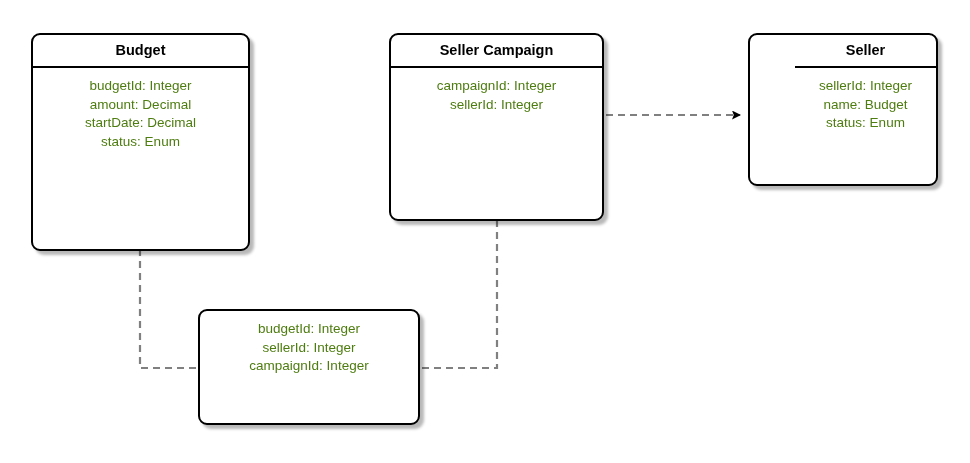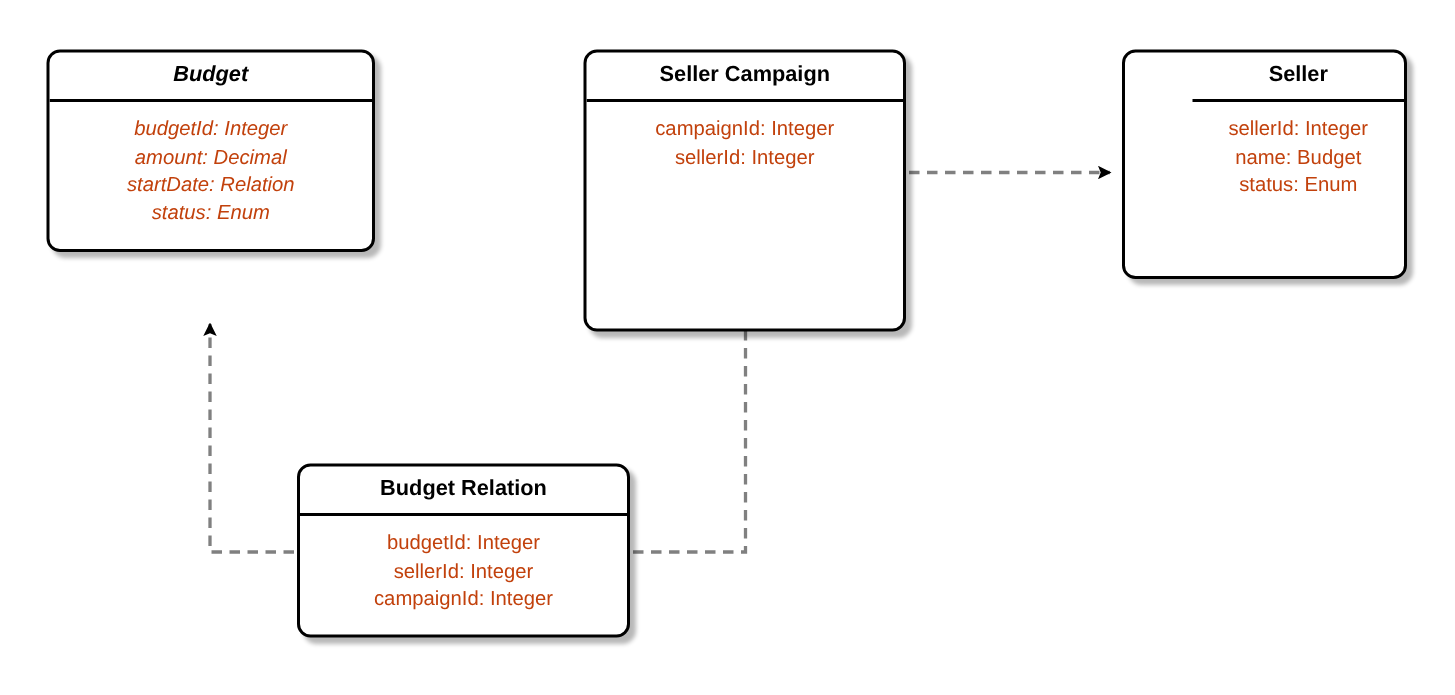--- a/index.html
+++ b/index.html
@@ -46,21 +46,21 @@
     border-bottom: 2px solid #000000;
     white-space: nowrap;
   }
   .entity-body {
     padding-top: 9px;
     text-align: center;
   }
   .attr {
     font-size: 13.5px;
     line-height: 18.5px;
-    color: #c2410c;
+    color: #4d7c0f;
     white-space: nowrap;
   }
 </style>
 </head>
 <body>
 
 <div id="canvas">
 
   <svg class="edges" viewBox="0 0 970 463" xmlns="http://www.w3.org/2000/svg">
     <defs>
@@ -69,26 +69,26 @@
       </marker>
     </defs>
 
     <path d="M 606 115 L 740 115" fill="none" stroke="#808080" stroke-width="2.2" stroke-dasharray="7 5" marker-end="url(#arrowhead)"></path>
 
     <path d="M 196 368 L 140 368 L 140 216" fill="none" stroke="#808080" stroke-width="2.2" stroke-dasharray="7 5" marker-end="url(#arrowhead)"></path>
 
     <path d="M 422 368 L 497 368 L 497 194" fill="none" stroke="#808080" stroke-width="2.2" stroke-dasharray="7 5" marker-end="url(#arrowhead)"></path>
   </svg>
 
-  <div class="entity" style="left:31px; top:33px; width:219px; height:135px;font-style:italic;">
+  <div class="entity" style="left:31px; top:33px; width:219px; height:218px;">
     <div class="entity-header">Budget</div>
     <div class="entity-body">
       <div class="attr">budgetId: Integer</div>
       <div class="attr">amount: Decimal</div>
-      <div class="attr">startDate: Relation</div>
+      <div class="attr">startDate: Decimal</div>
       <div class="attr">status: Enum</div>
     </div>
   </div>
 
   <div class="entity" style="left:389px; top:33px; width:215px; height:188px;">
     <div class="entity-header">Seller Campaign</div>
     <div class="entity-body">
       <div class="attr">campaignId: Integer</div>
       <div class="attr">sellerId: Integer</div>
     </div>
@@ -97,21 +97,20 @@
   <div class="entity" style="left:748px; top:33px; width:190px; height:153px;padding-left:45px;">
     <div class="entity-header">Seller</div>
     <div class="entity-body">
       <div class="attr">sellerId: Integer</div>
       <div class="attr">name: Budget</div>
       <div class="attr">status: Enum</div>
     </div>
   </div>
 
   <div class="entity" style="left:198px; top:309px; width:222px; height:116px;">
-    <div class="entity-header">Budget Relation</div>
     <div class="entity-body">
       <div class="attr">budgetId: Integer</div>
       <div class="attr">sellerId: Integer</div>
       <div class="attr">campaignId: Integer</div>
     </div>
   </div>
 
 </div>
 
 </body></html>

